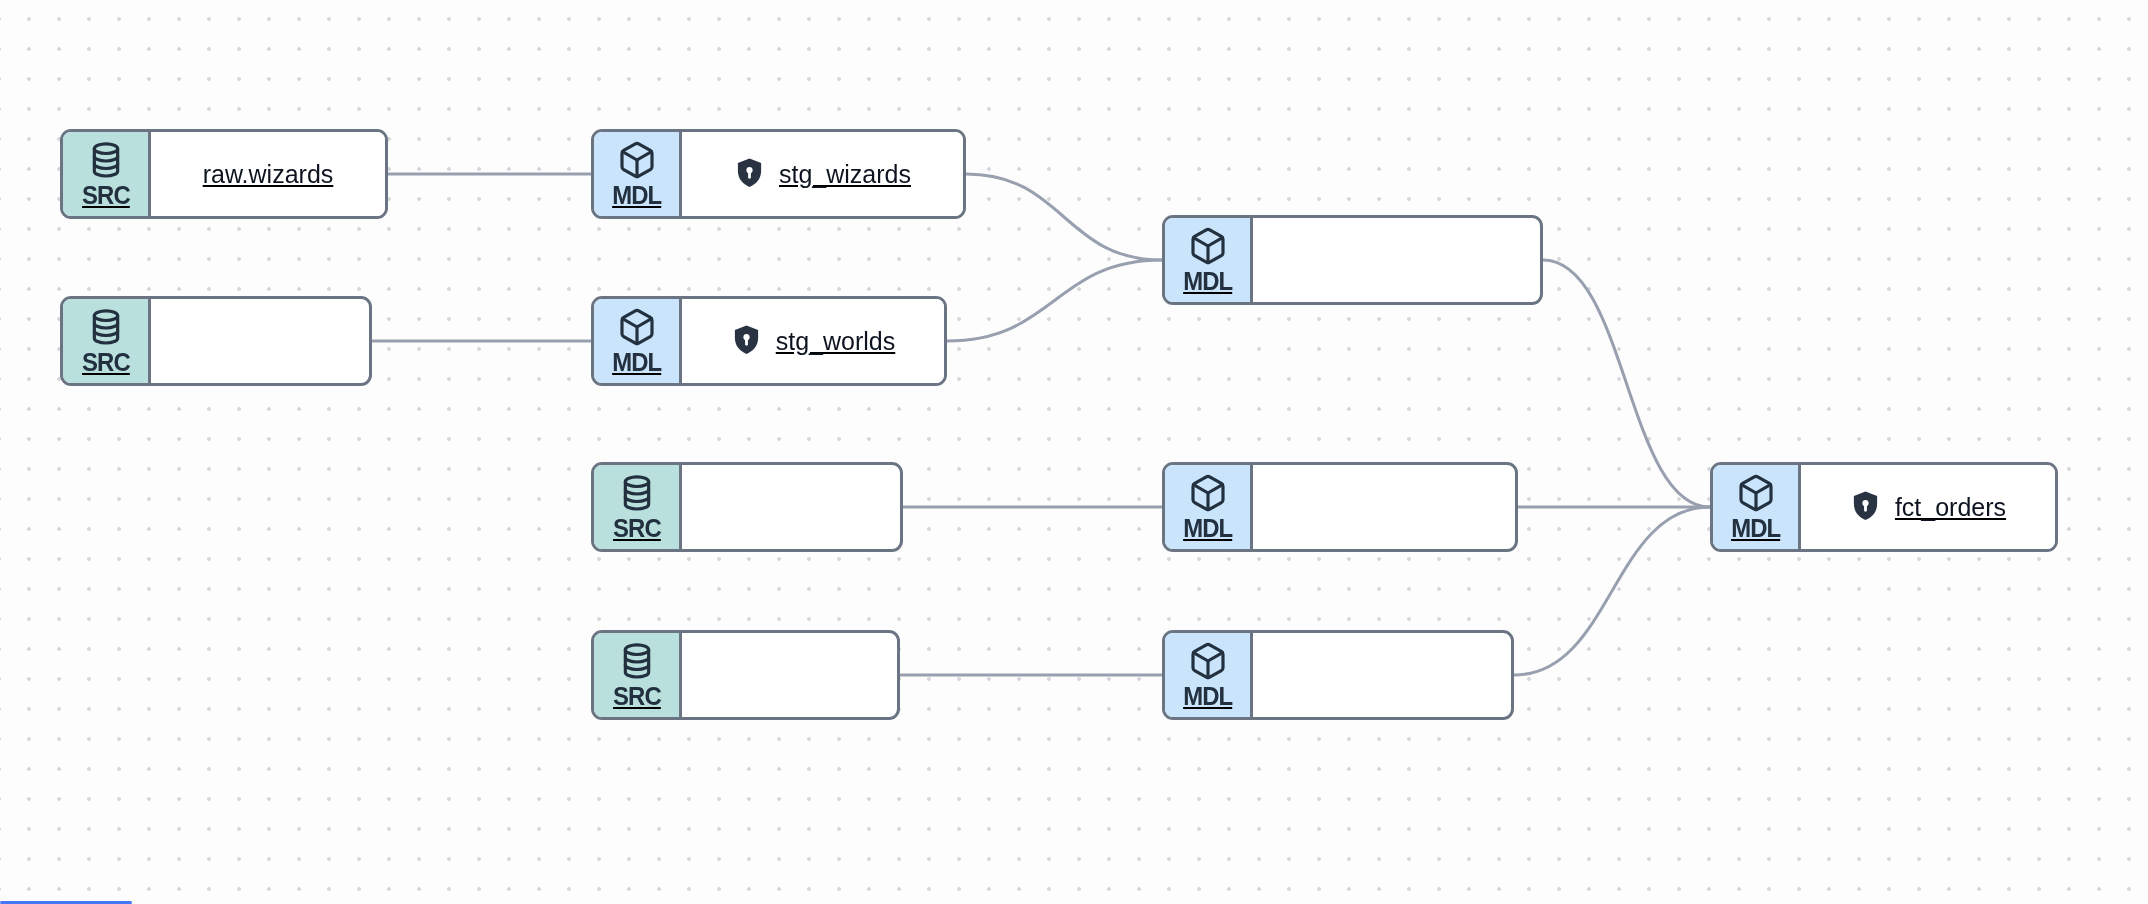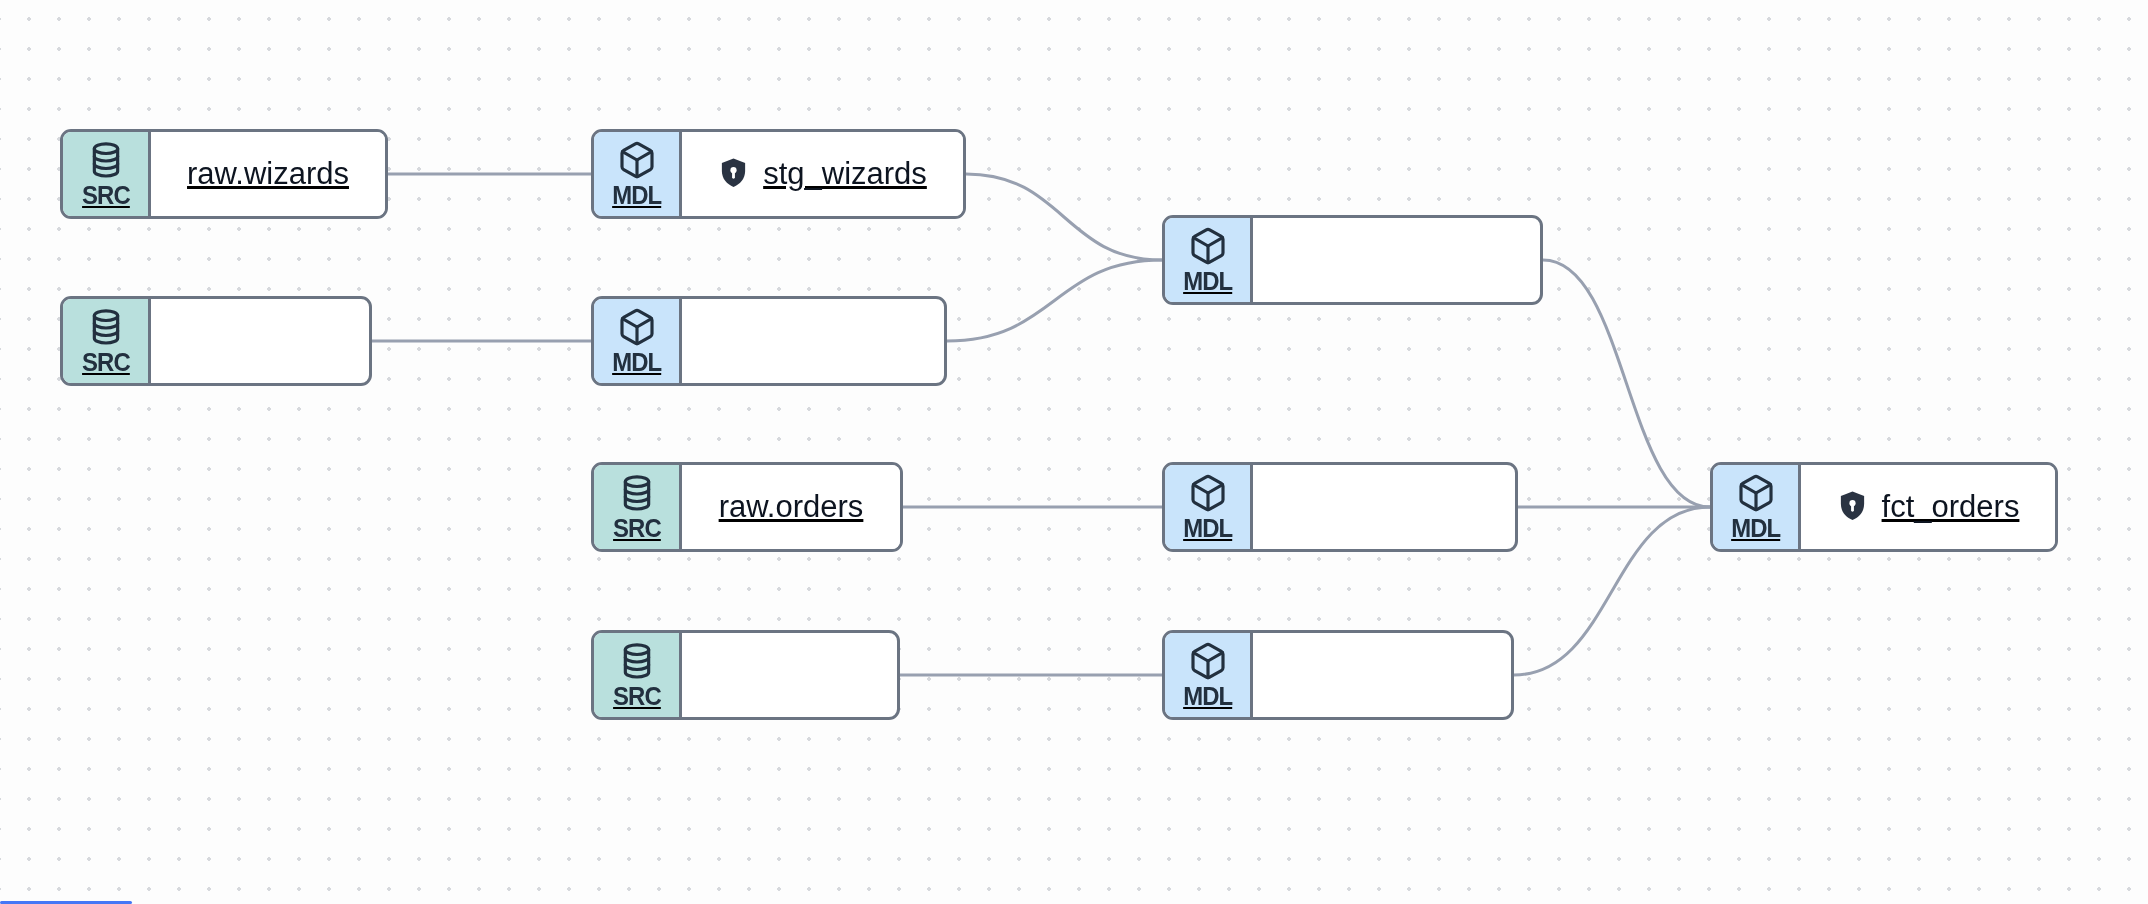--- a/index.html
+++ b/index.html
@@ -54,21 +54,21 @@
     display:flex;
     align-items:center;
     justify-content:center;
     gap:14px;
     padding:0 30px;
     background:#ffffff;
     white-space:nowrap;
   }
   .shield svg{display:block;width:31px;height:34px;}
   .node-label{
-    font-size:31px;
+    font-size:25px;
     color:#0d1420;
     letter-spacing:0;
   }
   .scroll-indicator{
     position:absolute;
     left:0;bottom:0;
     width:132px;height:3px;
     border-radius:2px;
   }
 </style>
@@ -148,110 +148,116 @@
 
       <span class="icon icon-cube">
         <svg viewBox="0 0 24 24" fill="none" stroke="currentColor" stroke-width="1.9" stroke-linecap="round" stroke-linejoin="round" style="stroke:#22303f">
           <path d="M21 8a2 2 0 0 0-1-1.73l-7-4a2 2 0 0 0-2 0l-7 4A2 2 0 0 0 3 8v8a2 2 0 0 0 1 1.73l7 4a2 2 0 0 0 2 0l7-4A2 2 0 0 0 21 16z"></path>
           <path d="m3.3 7 8.7 5 8.7-5"></path>
           <path d="M12 22V12"></path>
         </svg>
       </span>
       <span class="badge-label">MDL</span>
     </div>
-  </div>
-      <div class="node" style="left: 1162px; top: 215px; width: 381px;">
-    <div class="badge" style="background: rgb(201, 228, 251);">
-
-      <span class="icon icon-cube">
-        <svg viewBox="0 0 24 24" fill="none" stroke="currentColor" stroke-width="1.9" stroke-linecap="round" stroke-linejoin="round" style="stroke:#22303f">
-          <path d="M21 8a2 2 0 0 0-1-1.73l-7-4a2 2 0 0 0-2 0l-7 4A2 2 0 0 0 3 8v8a2 2 0 0 0 1 1.73l7 4a2 2 0 0 0 2 0l7-4A2 2 0 0 0 21 16z"></path>
-          <path d="m3.3 7 8.7 5 8.7-5"></path>
-          <path d="M12 22V12"></path>
-        </svg>
-      </span>
-      <span class="badge-label">MDL</span>
-    </div>
-  </div>
-      <div class="node" style="left: 591px; top: 462px; width: 312px;">
-    <div class="badge" style="background: rgb(185, 224, 221);">
-      <span class="icon icon-db">
-        <svg viewBox="0 0 24 24" fill="none" stroke="currentColor" stroke-width="1.9" stroke-linecap="round" stroke-linejoin="round" style="stroke:#22303f">
-          <ellipse cx="12" cy="5.2" rx="7" ry="2.9"></ellipse>
-          <path d="M5 5.2v4.5c0 1.6 3.1 2.9 7 2.9s7-1.3 7-2.9V5.2"></path>
-          <path d="M5 9.7v4.5c0 1.6 3.1 2.9 7 2.9s7-1.3 7-2.9V9.7"></path>
-          <path d="M5 14.2v4.5c0 1.6 3.1 2.9 7 2.9s7-1.3 7-2.9v-4.5"></path>
-        </svg>
-      </span>
-
-      <span class="badge-label">SRC</span>
-    </div>
-    <div class="body">
-
-      <span class="node-label">raw.orders</span>
-    </div>
-  </div>
-      <div class="node" style="left: 1162px; top: 462px; width: 356px;">
-    <div class="badge" style="background: rgb(201, 228, 251);">
-
-      <span class="icon icon-cube">
-        <svg viewBox="0 0 24 24" fill="none" stroke="currentColor" stroke-width="1.9" stroke-linecap="round" stroke-linejoin="round" style="stroke:#22303f">
-          <path d="M21 8a2 2 0 0 0-1-1.73l-7-4a2 2 0 0 0-2 0l-7 4A2 2 0 0 0 3 8v8a2 2 0 0 0 1 1.73l7 4a2 2 0 0 0 2 0l7-4A2 2 0 0 0 21 16z"></path>
-          <path d="m3.3 7 8.7 5 8.7-5"></path>
-          <path d="M12 22V12"></path>
-        </svg>
-      </span>
-      <span class="badge-label">MDL</span>
-    </div>
-  </div>
-      <div class="node" style="left: 591px; top: 630px; width: 309px;">
-    <div class="badge" style="background: rgb(185, 224, 221);">
-      <span class="icon icon-db">
-        <svg viewBox="0 0 24 24" fill="none" stroke="currentColor" stroke-width="1.9" stroke-linecap="round" stroke-linejoin="round" style="stroke:#22303f">
-          <ellipse cx="12" cy="5.2" rx="7" ry="2.9"></ellipse>
-          <path d="M5 5.2v4.5c0 1.6 3.1 2.9 7 2.9s7-1.3 7-2.9V5.2"></path>
-          <path d="M5 9.7v4.5c0 1.6 3.1 2.9 7 2.9s7-1.3 7-2.9V9.7"></path>
-          <path d="M5 14.2v4.5c0 1.6 3.1 2.9 7 2.9s7-1.3 7-2.9v-4.5"></path>
-        </svg>
-      </span>
-
-      <span class="badge-label">SRC</span>
-    </div>
-  </div>
-      <div class="node" style="left: 1162px; top: 630px; width: 352px;">
-    <div class="badge" style="background: rgb(201, 228, 251);">
-
-      <span class="icon icon-cube">
-        <svg viewBox="0 0 24 24" fill="none" stroke="currentColor" stroke-width="1.9" stroke-linecap="round" stroke-linejoin="round" style="stroke:#22303f">
-          <path d="M21 8a2 2 0 0 0-1-1.73l-7-4a2 2 0 0 0-2 0l-7 4A2 2 0 0 0 3 8v8a2 2 0 0 0 1 1.73l7 4a2 2 0 0 0 2 0l7-4A2 2 0 0 0 21 16z"></path>
-          <path d="m3.3 7 8.7 5 8.7-5"></path>
-          <path d="M12 22V12"></path>
-        </svg>
-      </span>
-      <span class="badge-label">MDL</span>
-    </div>
-  </div>
-      <div class="node" style="left: 1710px; top: 462px; width: 348px;">
-    <div class="badge" style="background: rgb(201, 228, 251);">
-
-      <span class="icon icon-cube">
-        <svg viewBox="0 0 24 24" fill="none" stroke="currentColor" stroke-width="1.9" stroke-linecap="round" stroke-linejoin="round" style="stroke:#22303f">
-          <path d="M21 8a2 2 0 0 0-1-1.73l-7-4a2 2 0 0 0-2 0l-7 4A2 2 0 0 0 3 8v8a2 2 0 0 0 1 1.73l7 4a2 2 0 0 0 2 0l7-4A2 2 0 0 0 21 16z"></path>
-          <path d="m3.3 7 8.7 5 8.7-5"></path>
-          <path d="M12 22V12"></path>
-        </svg>
-      </span>
-      <span class="badge-label">MDL</span>
-    </div>
     <div class="body">
       <span class="icon shield">
         <svg viewBox="0 0 24 26" xmlns="http://www.w3.org/2000/svg">
           <path d="M12 1l9 3.4v6.3c0 5.9-3.8 10.2-9 12.3-5.2-2.1-9-6.4-9-12.3V4.4z" fill="#2a3342"></path>
           <circle cx="12" cy="10" r="2.4" fill="#ffffff"></circle>
           <rect x="10.9" y="11.6" width="2.2" height="5" rx="1.1" fill="#ffffff"></rect>
         </svg>
       </span>
+      <span class="node-label">stg_worlds</span>
+    </div>
+  </div>
+      <div class="node" style="left: 1162px; top: 215px; width: 381px;">
+    <div class="badge" style="background: rgb(201, 228, 251);">
+
+      <span class="icon icon-cube">
+        <svg viewBox="0 0 24 24" fill="none" stroke="currentColor" stroke-width="1.9" stroke-linecap="round" stroke-linejoin="round" style="stroke:#22303f">
+          <path d="M21 8a2 2 0 0 0-1-1.73l-7-4a2 2 0 0 0-2 0l-7 4A2 2 0 0 0 3 8v8a2 2 0 0 0 1 1.73l7 4a2 2 0 0 0 2 0l7-4A2 2 0 0 0 21 16z"></path>
+          <path d="m3.3 7 8.7 5 8.7-5"></path>
+          <path d="M12 22V12"></path>
+        </svg>
+      </span>
+      <span class="badge-label">MDL</span>
+    </div>
+  </div>
+      <div class="node" style="left: 591px; top: 462px; width: 312px;">
+    <div class="badge" style="background: rgb(185, 224, 221);">
+      <span class="icon icon-db">
+        <svg viewBox="0 0 24 24" fill="none" stroke="currentColor" stroke-width="1.9" stroke-linecap="round" stroke-linejoin="round" style="stroke:#22303f">
+          <ellipse cx="12" cy="5.2" rx="7" ry="2.9"></ellipse>
+          <path d="M5 5.2v4.5c0 1.6 3.1 2.9 7 2.9s7-1.3 7-2.9V5.2"></path>
+          <path d="M5 9.7v4.5c0 1.6 3.1 2.9 7 2.9s7-1.3 7-2.9V9.7"></path>
+          <path d="M5 14.2v4.5c0 1.6 3.1 2.9 7 2.9s7-1.3 7-2.9v-4.5"></path>
+        </svg>
+      </span>
+
+      <span class="badge-label">SRC</span>
+    </div>
+  </div>
+      <div class="node" style="left: 1162px; top: 462px; width: 356px;">
+    <div class="badge" style="background: rgb(201, 228, 251);">
+
+      <span class="icon icon-cube">
+        <svg viewBox="0 0 24 24" fill="none" stroke="currentColor" stroke-width="1.9" stroke-linecap="round" stroke-linejoin="round" style="stroke:#22303f">
+          <path d="M21 8a2 2 0 0 0-1-1.73l-7-4a2 2 0 0 0-2 0l-7 4A2 2 0 0 0 3 8v8a2 2 0 0 0 1 1.73l7 4a2 2 0 0 0 2 0l7-4A2 2 0 0 0 21 16z"></path>
+          <path d="m3.3 7 8.7 5 8.7-5"></path>
+          <path d="M12 22V12"></path>
+        </svg>
+      </span>
+      <span class="badge-label">MDL</span>
+    </div>
+  </div>
+      <div class="node" style="left: 591px; top: 630px; width: 309px;">
+    <div class="badge" style="background: rgb(185, 224, 221);">
+      <span class="icon icon-db">
+        <svg viewBox="0 0 24 24" fill="none" stroke="currentColor" stroke-width="1.9" stroke-linecap="round" stroke-linejoin="round" style="stroke:#22303f">
+          <ellipse cx="12" cy="5.2" rx="7" ry="2.9"></ellipse>
+          <path d="M5 5.2v4.5c0 1.6 3.1 2.9 7 2.9s7-1.3 7-2.9V5.2"></path>
+          <path d="M5 9.7v4.5c0 1.6 3.1 2.9 7 2.9s7-1.3 7-2.9V9.7"></path>
+          <path d="M5 14.2v4.5c0 1.6 3.1 2.9 7 2.9s7-1.3 7-2.9v-4.5"></path>
+        </svg>
+      </span>
+
+      <span class="badge-label">SRC</span>
+    </div>
+  </div>
+      <div class="node" style="left: 1162px; top: 630px; width: 352px;">
+    <div class="badge" style="background: rgb(201, 228, 251);">
+
+      <span class="icon icon-cube">
+        <svg viewBox="0 0 24 24" fill="none" stroke="currentColor" stroke-width="1.9" stroke-linecap="round" stroke-linejoin="round" style="stroke:#22303f">
+          <path d="M21 8a2 2 0 0 0-1-1.73l-7-4a2 2 0 0 0-2 0l-7 4A2 2 0 0 0 3 8v8a2 2 0 0 0 1 1.73l7 4a2 2 0 0 0 2 0l7-4A2 2 0 0 0 21 16z"></path>
+          <path d="m3.3 7 8.7 5 8.7-5"></path>
+          <path d="M12 22V12"></path>
+        </svg>
+      </span>
+      <span class="badge-label">MDL</span>
+    </div>
+  </div>
+      <div class="node" style="left: 1710px; top: 462px; width: 348px;">
+    <div class="badge" style="background: rgb(201, 228, 251);">
+
+      <span class="icon icon-cube">
+        <svg viewBox="0 0 24 24" fill="none" stroke="currentColor" stroke-width="1.9" stroke-linecap="round" stroke-linejoin="round" style="stroke:#22303f">
+          <path d="M21 8a2 2 0 0 0-1-1.73l-7-4a2 2 0 0 0-2 0l-7 4A2 2 0 0 0 3 8v8a2 2 0 0 0 1 1.73l7 4a2 2 0 0 0 2 0l7-4A2 2 0 0 0 21 16z"></path>
+          <path d="m3.3 7 8.7 5 8.7-5"></path>
+          <path d="M12 22V12"></path>
+        </svg>
+      </span>
+      <span class="badge-label">MDL</span>
+    </div>
+    <div class="body">
+      <span class="icon shield">
+        <svg viewBox="0 0 24 26" xmlns="http://www.w3.org/2000/svg">
+          <path d="M12 1l9 3.4v6.3c0 5.9-3.8 10.2-9 12.3-5.2-2.1-9-6.4-9-12.3V4.4z" fill="#2a3342"></path>
+          <circle cx="12" cy="10" r="2.4" fill="#ffffff"></circle>
+          <rect x="10.9" y="11.6" width="2.2" height="5" rx="1.1" fill="#ffffff"></rect>
+        </svg>
+      </span>
       <span class="node-label">fct_orders</span>
     </div>
   </div>
     </div>
   <div class="scroll-indicator" style="background: rgb(69, 119, 246);"></div>
 </div>
 
 </body></html>

